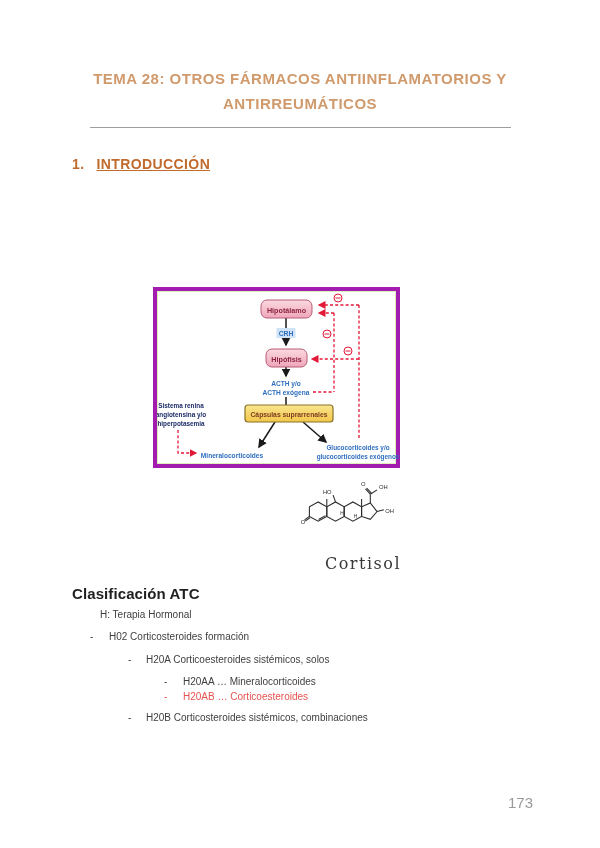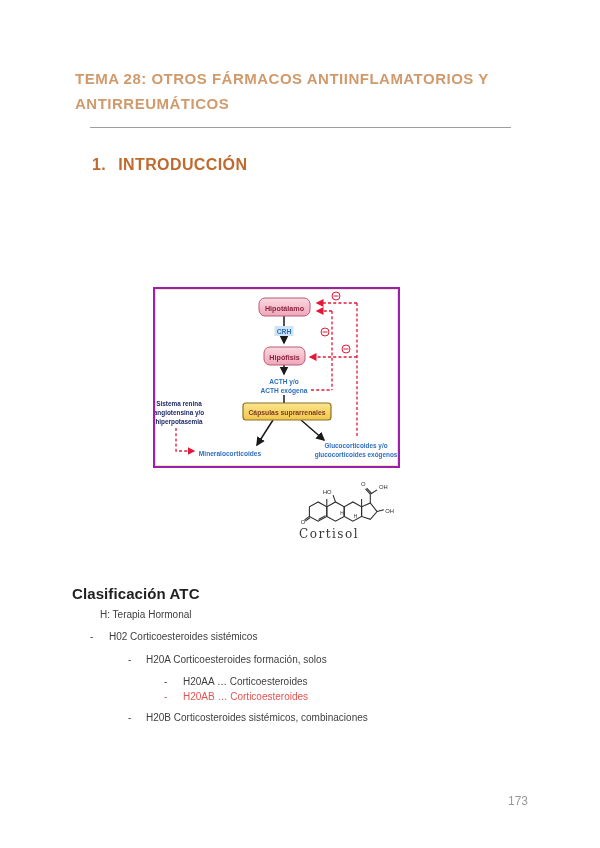--- a/index.html
+++ b/index.html
@@ -6,62 +6,62 @@
   html,body { background:#ffffff; }
   body {
     width:600px; height:848px; position:relative;
     font-family:"Liberation Sans", sans-serif;
     -webkit-font-smoothing:antialiased;
   }
   .page { position:absolute; inset:0; width:600px; height:848px; background:#fff; overflow:hidden; }
 
   .doc-title {
     position:absolute; top:66px; left:75px; width:450px;
-    color:#d09a6c; font-weight:700;
+    text-align:center; color:#d09a6c; font-weight:700;
     font-size:15px; line-height:25px; letter-spacing:0.5px;
   }
   .title-rule {
     position:absolute; top:127px; left:90px; width:421px; height:0;
     border-top:1px solid #9e9e9e;
   }
 
   .sec {
-    position:absolute; left:92px; color:#c06a2d; font-weight:700;
-    font-size:16px; letter-spacing:0.4px;
+    position:absolute; left:72px; color:#c06a2d; font-weight:700;
+    font-size:14px; letter-spacing:0.4px;text-decoration:underline;
   }
   .sec .num { display:inline-block; margin-right:12px; }
 
   .para {
     position:absolute; left:75px; width:452px;
     font-size:9.7px; line-height:14.5px; color:#3e3e3e;
     text-align:justify; letter-spacing:0.05px;
   }
 
   .diagram-box {
     position:absolute; top:287px; left:153px; width:247px; height:181px;
-    border:2px solid #a21caf; background:#fff;
+    border:4px solid #a21caf; background:#fff;
     box-shadow: inset 0 0 0 1px #ddeebb;
   }
   .diagram-box svg { position:absolute; inset:0; }
 
   .cortisol-fig { position:absolute; top:471px; left:299px; width:102px; }
   .cortisol-caption {
-    position:absolute; top:527px; left:299px; width:102px;
-    text-align:left; font-family:"DejaVu Serif", serif;
-    font-size:12px; letter-spacing:1.5px; color:#383838;
+    position:absolute; top:554px; left:299px; width:102px;
+    text-align:right; font-family:"DejaVu Serif", serif;
+    font-size:16px; letter-spacing:1.5px; color:#383838;
   }
 
   .atc-heading { position:absolute; left:72px; top:585px; font-size:15px; font-weight:700; color:#1f1f1f; letter-spacing:0.1px; }
   .atc-root    { position:absolute; left:72px; top:609px; font-size:10px; color:#3e3e3e;padding-left:28px; }
 
   .li { position:absolute; left:0; width:600px; font-size:10px; color:#3e3e3e; }
   .li .dash, .li .t { position:absolute; top:0; }
   .li.red { color:#e5534f; }
 
-  .page-num { position:absolute; left:508px; top:794px; font-size:12px; color:#9a9a9a; }
+  .page-num { position:absolute; left:508px; top:794px; font-size:15px; color:#9a9a9a; }
 
   text { font-family:"Liberation Sans", sans-serif; }
 </style>
 </head>
 <body>
 
 <div class="page">
 
   <div class="doc-title">TEMA 28: OTROS FÁRMACOS ANTIINFLAMATORIOS Y ANTIRREUMÁTICOS</div>
   <div class="title-rule"></div>
@@ -188,29 +188,29 @@
     </svg>
   </div>
   <div class="cortisol-caption">Cortisol</div>
 
 
   <div class="atc-heading">Clasificación ATC</div>
   <div class="atc-root">H: Terapia Hormonal</div>
 
   <div class="li" style="top:631px">
     <span class="dash" style="left:90px">-</span>
-    <span class="t" style="left:109px">H02 Corticoesteroides sistémicos</span>
+    <span class="t" style="left:109px">H02 Corticosteroides formación</span>
   </div>
   <div class="li" style="top:654px">
     <span class="dash" style="left:128px">-</span>
-    <span class="t" style="left:146px">H20A Corticoesteroides formación, solos</span>
+    <span class="t" style="left:146px">H20A Corticoesteroides sistémicos, solos</span>
   </div>
   <div class="li" style="top:676px">
     <span class="dash" style="left:164px">-</span>
-    <span class="t" style="left:183px">H20AA … Corticoesteroides</span>
+    <span class="t" style="left:183px">H20AA … Mineralocorticoides</span>
   </div>
   <div class="li red" style="top:691px">
     <span class="dash" style="left:164px">-</span>
     <span class="t" style="left:183px">H20AB … Corticoesteroides</span>
   </div>
   <div class="li" style="top:712px">
     <span class="dash" style="left:128px">-</span>
     <span class="t" style="left:146px">H20B Corticosteroides sistémicos, combinaciones</span>
   </div>
 

